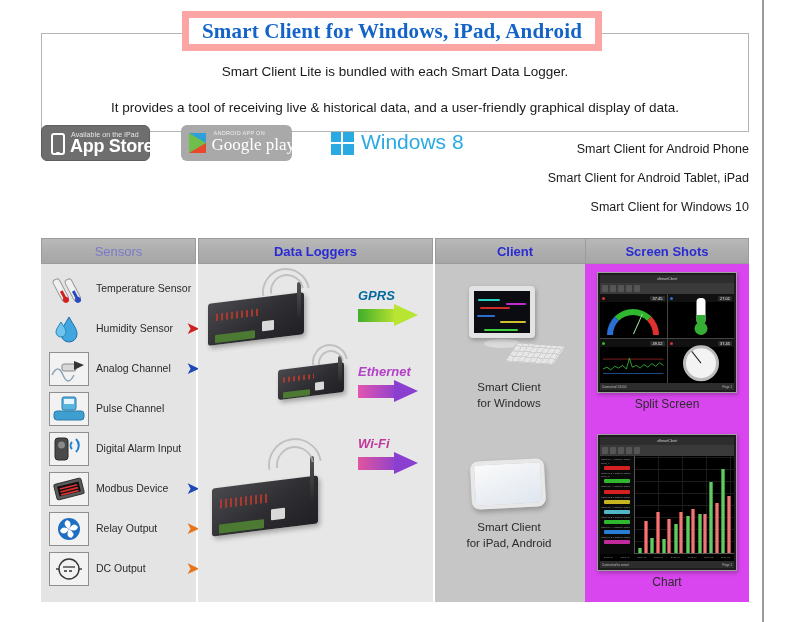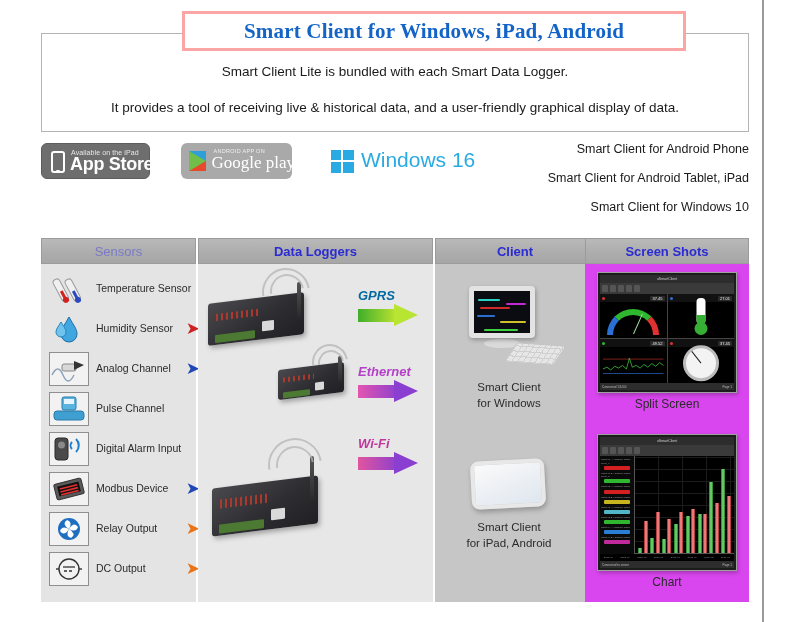--- a/index.html
+++ b/index.html
@@ -22,23 +22,23 @@
 
   
   .hero {
     position: absolute; left: 41px; top: 33px;
     width: 708px; height: 99px;
     border: 1px solid #b4b4b4;
     background: #ffffff;
   }
   .hero-title-wrap {
     position: absolute; left: 140px; top: -23px;
-    width: 504px; height: 40px;
+    width: 420px; height: 40px;
     background: #ffffff;
-    border: 3px solid #fca5a5;
+    border: 7px solid #fca5a5;
     display: flex; align-items: center; justify-content: center; text-align: right;
   }
   .hero-title {
     font-family: "Liberation Serif", serif;
     font-weight: bold;
     font-size: 21px;
     color: #1464c8;
     letter-spacing: .2px;
     white-space: nowrap;
   }
@@ -48,21 +48,21 @@
     text-align: center;
   }
   .hero-line {
     font-size: 13.5px;
     color: #1a1a1a;
     line-height: 1.2;
   }
   .hero-line.l2 { margin-top: 20px; }
 
   
-  .badges { position: absolute; left: 41px; top: 143px; }
+  .badges { position: absolute; left: 41px; top: 125px; }
   .badge {
     display: inline-block; vertical-align: middle;
     border-radius: 6px;
   }
   .badge-appstore {
     width: 109px; height: 36px;
     background: #6e6e6e;
     border: 1px solid #5d5d5d;
     position: relative;
   }
@@ -455,21 +455,21 @@
       <span class="gp-big">Google play</span>
     </span>
 
     <span class="badge badge-win">
       <span class="win-logo">
         <span class="win-q a"></span>
           <span class="win-q b"></span>
         <span class="win-q c"></span>
           <span class="win-q d"></span>
       </span>
-      <span class="win-text">Windows 16</span>
+      <span class="win-text">Windows 8</span>
     </span>
   </div>
 
 
   <div class="client-list">
     <div class="client-list-item">Smart Client for Android Phone</div>
     <div class="client-list-item">Smart Client for Android Tablet, iPad</div>
     <div class="client-list-item">Smart Client for Windows 10</div>
   </div>
 

